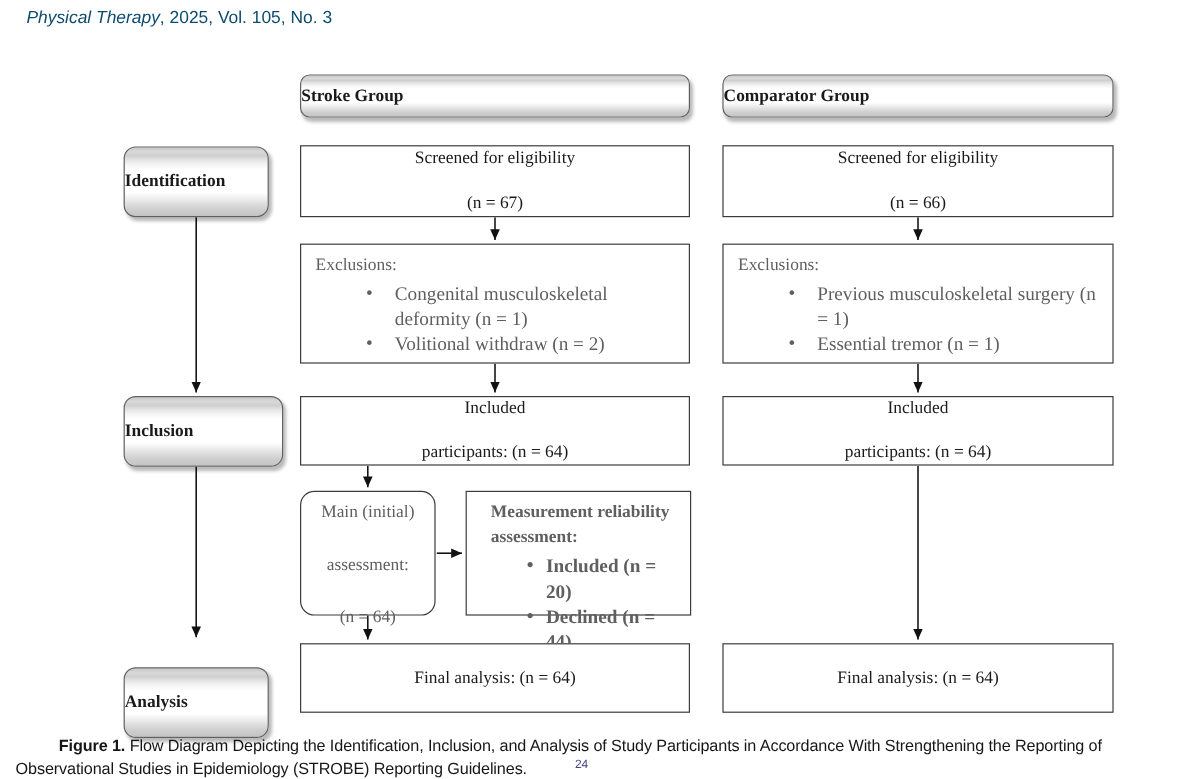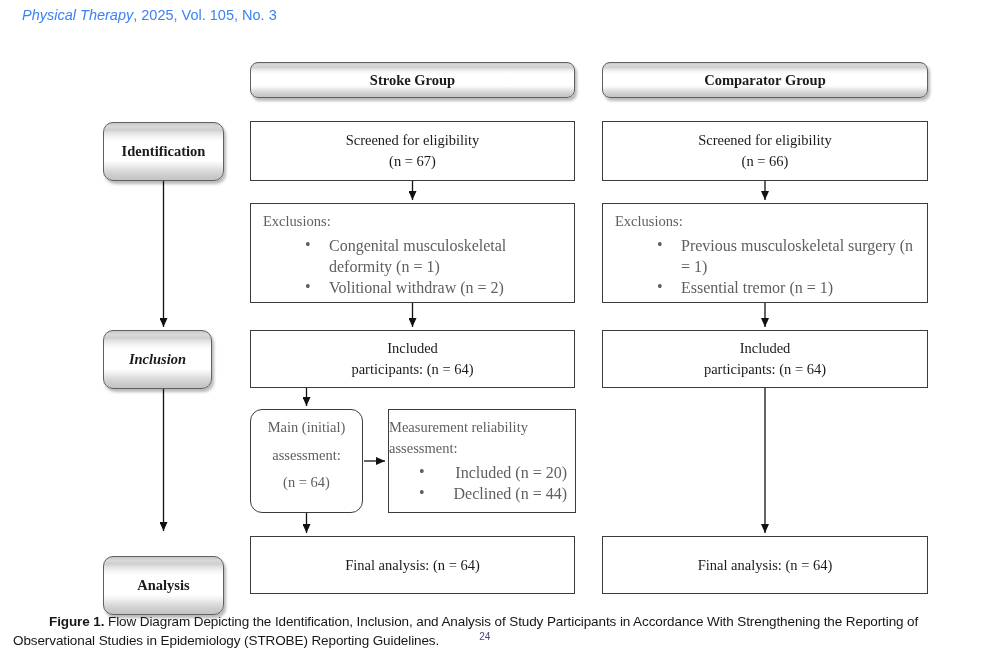--- a/index.html
+++ b/index.html
@@ -1,43 +1,43 @@
 <!DOCTYPE html>
 <html><head>
 <meta charset="utf-8">
 <style>
   html,body{margin:0;padding:0;background:#ffffff;}
   .page{position:relative;width:1001px;height:649px;background:#ffffff;overflow:hidden;
         font-family:"Liberation Serif", serif;color:#1a1a1a;}
 
   .journal-line{position:absolute;left:22px;top:7px;font-family:"Liberation Sans", sans-serif;
-        font-size:14.5px;color:#3b82f6;}
+        font-size:14.5px;color:#0c4a6e;}
   .journal-line .it{font-style:italic;}
 
   .arrows{position:absolute;left:0;top:0;width:1001px;height:649px;pointer-events:none;}
 
   .box{position:absolute;box-sizing:border-box;border:1.5px solid #3c3c3c;background:#fff;
        font-size:14.5px;line-height:21px;}
-  .center{display:flex;flex-direction:column;justify-content:center;align-items:center;text-align:center;}
+  .center{display:flex;flex-direction:column;justify-content:center;align-items:center;text-align:center;gap:16px;}
 
   .rounded{position:absolute;box-sizing:border-box;border:1px solid #606060;border-radius:10px;
        box-shadow:2px 3px 3px rgba(0,0,0,0.28);
-       display:flex;align-items:center;justify-content:center;text-align:center;
+       display:flex;align-items:center;text-align:center;
        font-weight:bold;font-size:14.5px;
        background:linear-gradient(to bottom,
          #c6c6c6 0%, #d9d9d9 6%, #cfcfcf 12%, #e4e4e4 18%, #f3f3f3 24%,
          #ffffff 32%, #ffffff 66%, #f0f0f0 74%, #dedede 82%, #cfcfcf 90%, #c3c3c3 100%);}
   .ghead{border-radius:8px;}
   .excl{padding:7px 10px 0 12px;color:#5f5f5f;}
   .bullets{margin:3px 0 0 0;padding:0 0 0 38px;list-style:none;}
   .bullets li{position:relative;padding-left:28px;font-size:16px;line-height:21px;}
   .bullets li::before{content:"\2022";position:absolute;left:4px;top:-1px;font-size:16px;}
-  .rel{padding:7px 8px 0 0;color:#5f5f5f;}
+  .rel{padding:7px 8px 0 20px;color:#5f5f5f;font-weight:bold;}
   .rel .bullets{padding-left:26px;}
-  .rel .bullets li{padding-left:20px;text-align:right;}
+  .rel .bullets li{padding-left:20px;}
   .main-box{color:#5f5f5f;line-height:27.5px;padding-top:4px;border-radius:12px;}
 
   .caption{position:absolute;left:13px;top:612px;width:975px;
        font-family:"Liberation Sans", sans-serif;font-size:13.5px;letter-spacing:-0.1px;
        line-height:19px;color:#161616;}
   .caption b{font-weight:bold;margin-left:36px;}
   .caption sup{color:#45457d;font-size:10px;line-height:0;margin-left:40px;}
 </style>
 </head>
 <body>
@@ -69,21 +69,21 @@
   <div class="rounded ghead" style="left:250px;top:62px;width:325px;height:36px;">
     <span>Stroke Group</span>
   </div>
   <div class="rounded" style="left:103px;top:122px;width:121px;height:59px;">
     <span>Identification</span>
   </div>
 
   <div class="rounded ghead" style="left:602px;top:62px;width:326px;height:36px;">
     <span>Comparator Group</span>
   </div>
-  <div class="rounded" style="left:103px;top:330px;width:109px;height:59px;font-style:italic;">
+  <div class="rounded" style="left:103px;top:330px;width:133px;height:59px;">
     <span>Inclusion</span>
   </div>
   <div class="rounded" style="left:103px;top:556px;width:121px;height:59px;">
     <span>Analysis</span>
   </div>
 
   <div class="box center" style="left:250px;top:121px;width:325px;height:60px;">
     <div>Screened for eligibility</div>
     <div>(n = 67)</div>
   </div>

